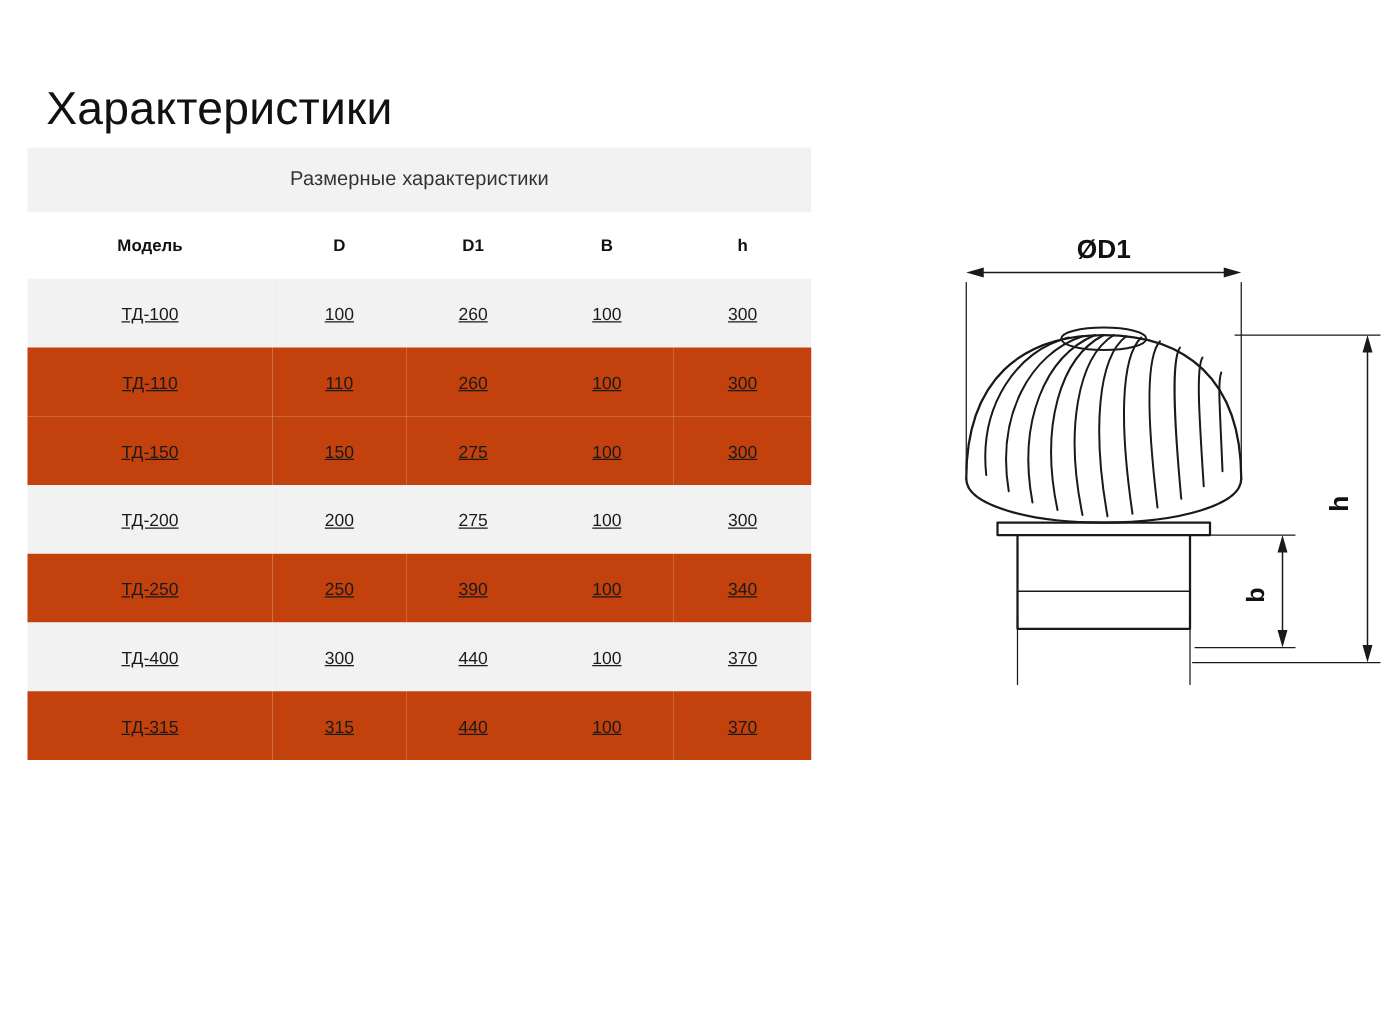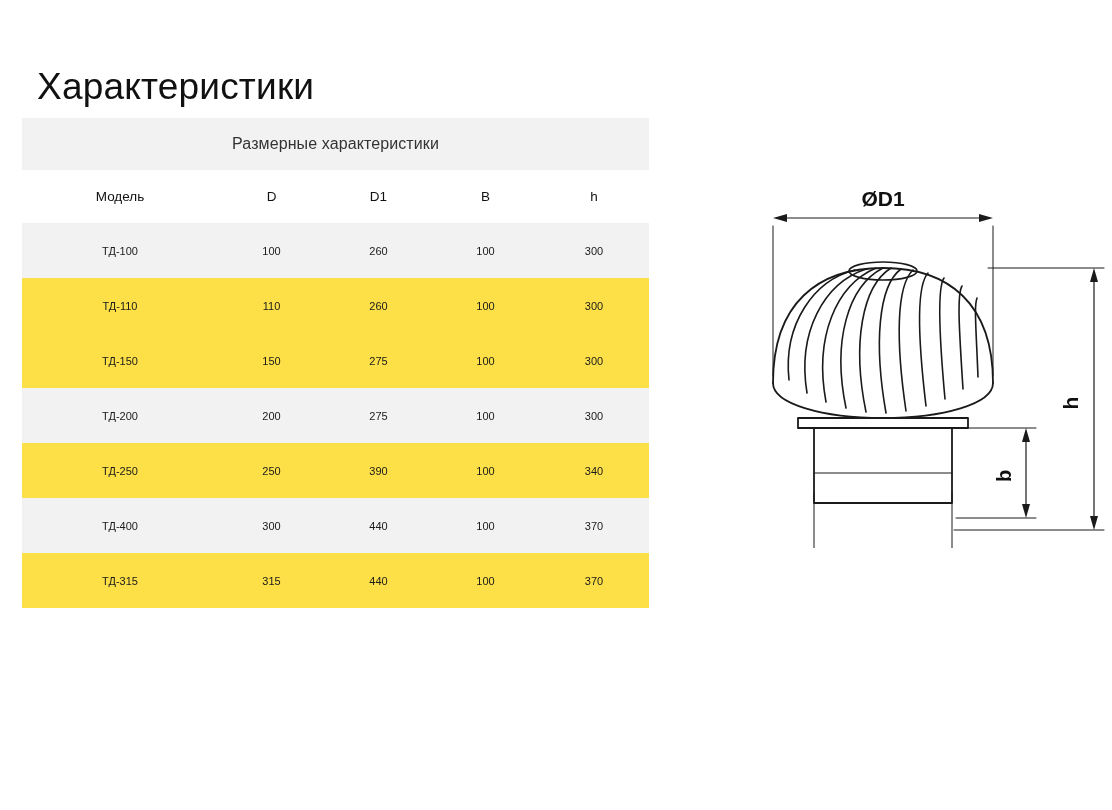--- a/index.html
+++ b/index.html
@@ -51,32 +51,33 @@
     background: #f2f2f2;
     font-size: 16px;
     color: #333;
     letter-spacing: 0.1px;
   }
   .header-row td {
     height: 53px;
     background: #ffffff;
     font-size: 13.5px;
     color: #111;
-    font-weight: 400;
+    font-weight: 700;
   }
   .data-row td {
     height: 55px;
-    font-size: 11px;
+    font-size: 14px;
     color: #1a1a1a;
+    text-decoration: underline;
   }
   .data-row.shaded td {
     background: #f2f2f2;
   }
   .data-row.plain td {
-    background: #fde047;
+    background: #c2410c;
   }
   .col-model { width: 196px; }
   .col-d     { width: 107px; }
   .col-d1    { width: 107px; }
   .col-b     { width: 107px; }
   .col-h     { width: 110px; }
 
   
   .drawing {
     position: absolute;

